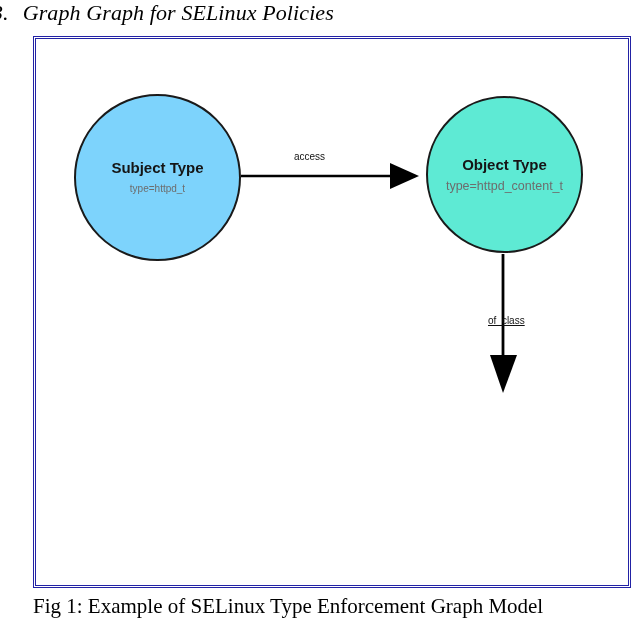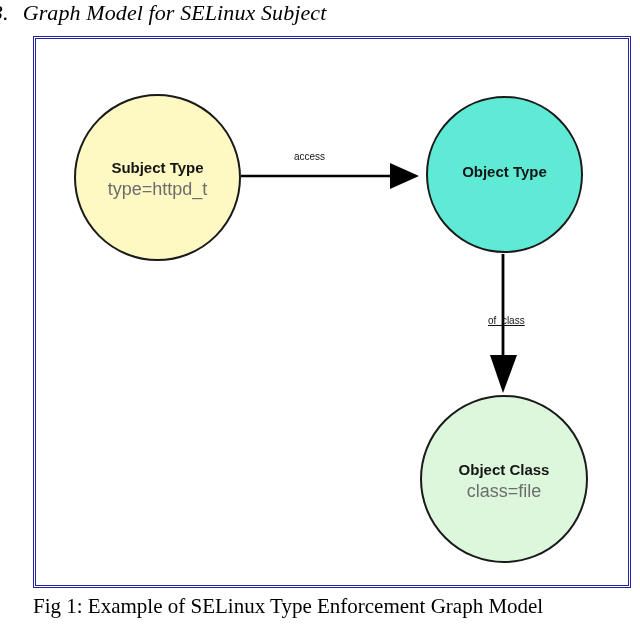--- a/index.html
+++ b/index.html
@@ -76,21 +76,21 @@
     display: flex;
     flex-direction: column;
     align-items: center;
     justify-content: center;
   }
   .node-subject {
     left: 74px;
     top: 94px;
     width: 167px;
     height: 167px;
-    background: #fef9c3;
+    background: #7dd3fc;
   }
   .node-object-type {
     left: 426px;
     top: 96px;
     width: 157px;
     height: 157px;
     background: #5eead4;
   }
   .node-object-class {
     left: 420px;
@@ -101,21 +101,21 @@
   }
   .node-title {
     font-size: 15px;
     font-weight: bold;
     color: #151515;
     white-space: nowrap;
     line-height: 17px;
     margin-bottom: 6px;
   }
   .node-sub {
-    font-size: 18px;
+    font-size: 10px;
     color: #6d6d6d;
     white-space: nowrap;
     line-height: 14px;
   }
   .node-object-type .node-sub {
     font-size: 12.5px;
     position: relative;
     width: 200px;
     text-align: center;
     left: 0;
@@ -151,21 +151,21 @@
     white-space: nowrap;
     line-height: 28px;
   }
 </style>
 </head>
 <body>
 
 <div id="page">
 
   <div class="section-heading">
-    <span class="num">3.</span><span>Graph Model for SELinux Subject</span>
+    <span class="num">3.</span><span>Graph Graph for SELinux Policies</span>
   </div>
 
   <div class="figure-frame"></div>
 
   <div class="graph-canvas">
 
     <svg class="graph-svg" width="640" height="590" viewBox="0 0 640 590">
       <defs>
         <marker id="arrowhead-h" markerWidth="10" markerHeight="8" refX="9.6" refY="4" orient="auto" markerUnits="userSpaceOnUse">
           <polygon points="0,0 10,4 0,8" fill="#000000"></polygon>
@@ -183,26 +183,23 @@
       </g>
     </svg>
 
     <div class="node node-subject">
       <div class="node-title">Subject Type</div>
       <div class="node-sub">type=httpd_t</div>
     </div>
 
     <div class="node node-object-type">
       <div class="node-title">Object Type</div>
+      <div class="node-sub">type=httpd_content_t</div>
     </div>
 
-    <div class="node node-object-class">
-      <div class="node-title">Object Class</div>
-      <div class="node-sub">class=file</div>
-    </div>
 
     <div class="edge-label label-access">access</div>
     <div class="edge-label label-of-class">of_class</div>
 
   </div>
 
   <div class="figure-caption">Fig 1: Example of SELinux Type Enforcement Graph Model</div>
 
 </div>
 

